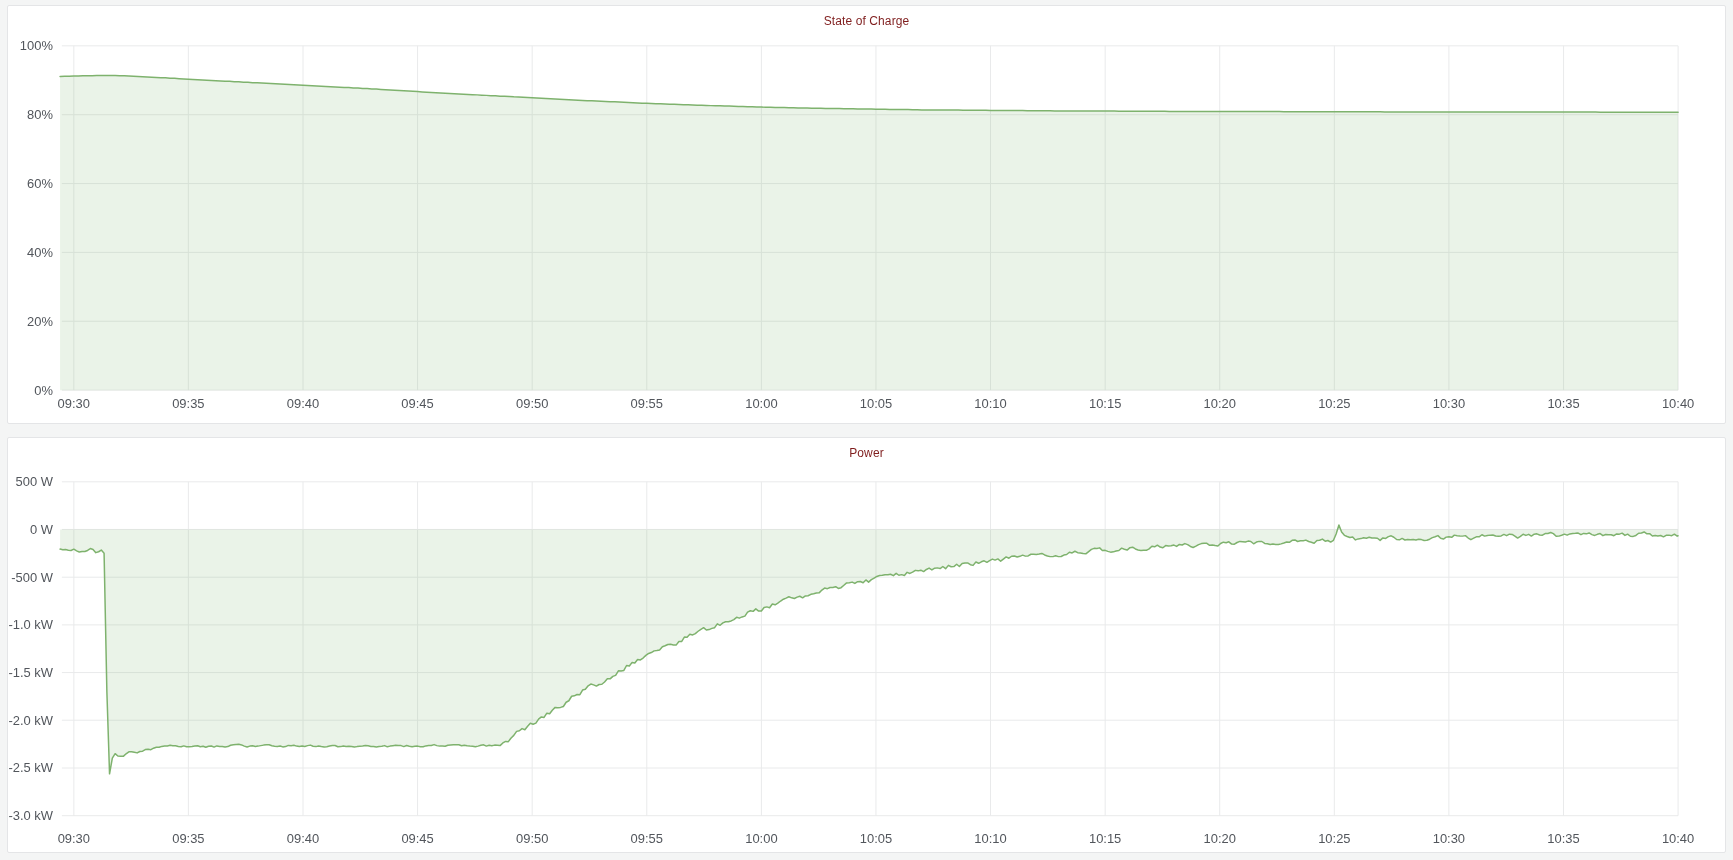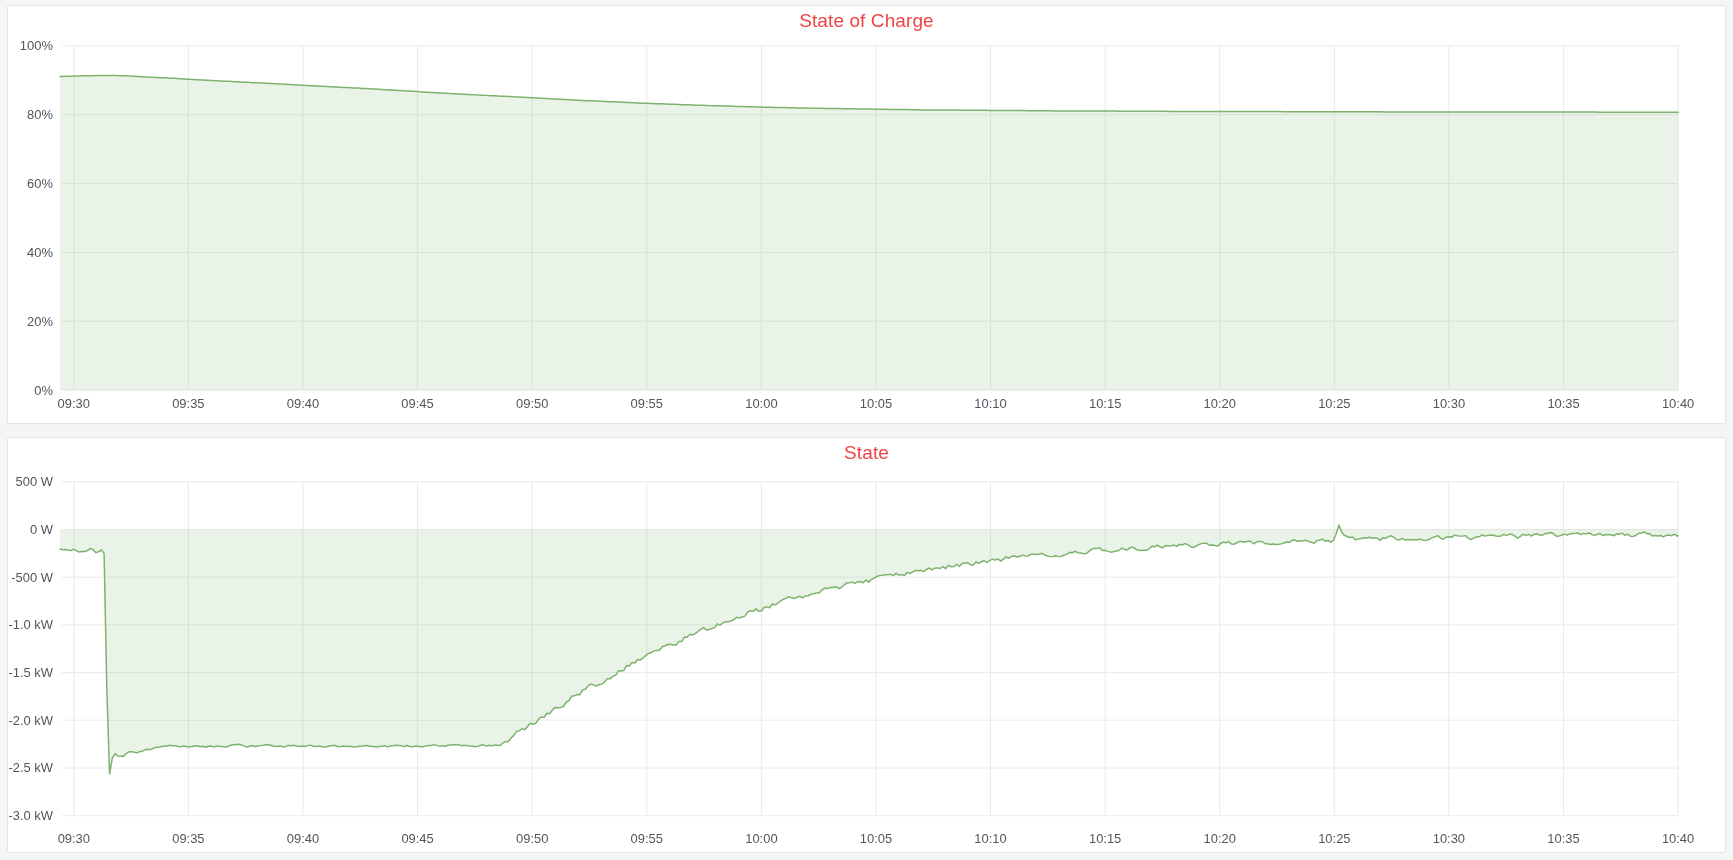--- a/index.html
+++ b/index.html
@@ -14,21 +14,21 @@
     box-sizing:border-box;
   }
   #panel-soc{top:5px;height:419px;}
   #panel-power{top:437px;height:416px;}
   .panel-header{
     position:absolute;top:0;left:0;right:0;height:30px;
     display:flex;align-items:center;justify-content:center;
     cursor:pointer;
   }
   .panel-title{
-    font-size:19px;font-weight:500;color:#ef4444;letter-spacing:.1px;
+    font-size:12px;font-weight:500;color:#7f1d1d;letter-spacing:.1px;
   }
   .chart-svg{position:absolute;inset:0;width:100%;height:100%;}
   .chart-svg text{font-family:"Liberation Sans",sans-serif;}
 </style>
 </head>
 <body>
 
 <div class="panel" id="panel-soc">
   <div class="panel-header">
     <span class="panel-title">State of Charge</span>
@@ -80,21 +80,21 @@
         <text x="1329.6" y="404" text-anchor="middle" font-size="13" fill="#52565c">10:25</text>
         <text x="1444.7" y="404" text-anchor="middle" font-size="13" fill="#52565c">10:30</text>
         <text x="1559.9" y="404" text-anchor="middle" font-size="13" fill="#52565c">10:35</text>
         <text x="1675.0" y="404" text-anchor="middle" font-size="13" fill="#52565c">10:40</text>
       </g>
     </svg>
 </div>
 
 <div class="panel" id="panel-power">
   <div class="panel-header">
-    <span class="panel-title">State</span>
+    <span class="panel-title">Power</span>
   </div>
   <svg class="chart-svg" xmlns="http://www.w3.org/2000/svg" viewBox="0 0 1719 416">
       <g>
         <line x1="51" x2="1675" y1="44.0" y2="44.0" stroke="#e9eaeb" stroke-width="1"></line>
         <line x1="51" x2="1675" y1="91.9" y2="91.9" stroke="#e9eaeb" stroke-width="1"></line>
         <line x1="51" x2="1675" y1="139.9" y2="139.9" stroke="#e9eaeb" stroke-width="1"></line>
         <line x1="51" x2="1675" y1="187.8" y2="187.8" stroke="#e9eaeb" stroke-width="1"></line>
         <line x1="51" x2="1675" y1="235.7" y2="235.7" stroke="#e9eaeb" stroke-width="1"></line>
         <line x1="51" x2="1675" y1="283.6" y2="283.6" stroke="#e9eaeb" stroke-width="1"></line>
         <line x1="51" x2="1675" y1="331.6" y2="331.6" stroke="#e9eaeb" stroke-width="1"></line>

